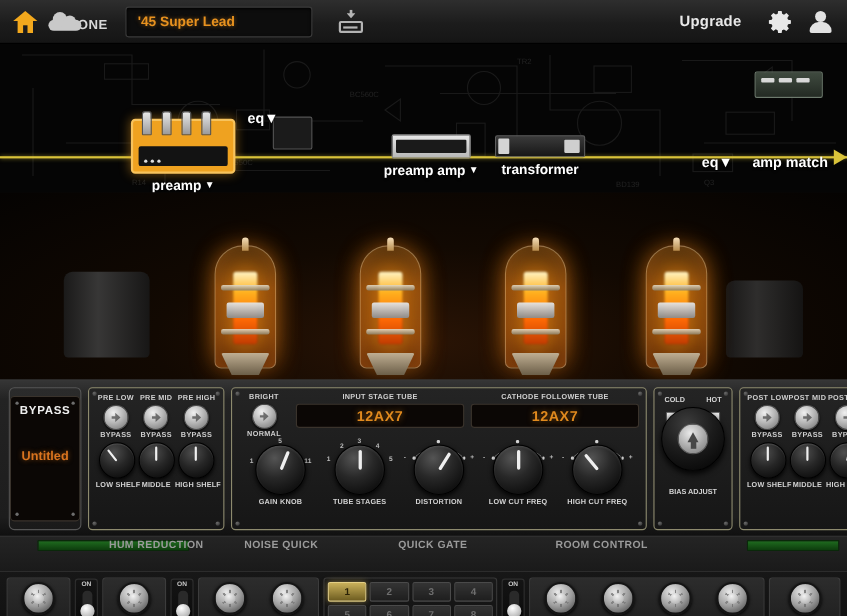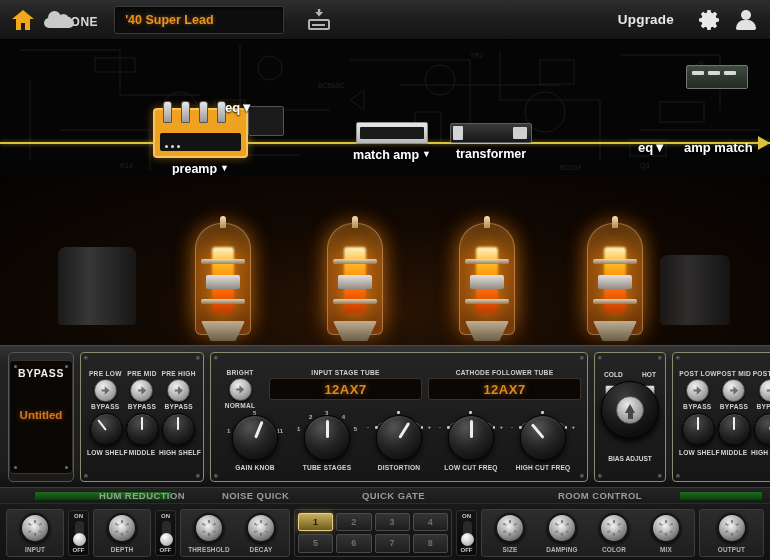--- a/index.html
+++ b/index.html
@@ -189,21 +189,21 @@
   .ctrlpanel{
     position:absolute; left:0; top:345px; width:770px; height:142px;
     background:linear-gradient(#353535,#232323 12%,#1d1d1d 88%,#101010);
     border-top:1px solid #4a4a4a;
     padding:6px 8px;
   }
   .ctrlrow{ display:flex; gap:6px; height:130px; align-items:stretch;}
   .group{
     border:1px solid #8d8a6e; border-radius:4px;
     background:linear-gradient(#242424,#161616);
-    position:relative; padding:16px 6px;
+    position:relative; padding:5px 6px;
   }
   .group .screw{
     position:absolute; width:4px;height:4px;border-radius:50%;
     background:radial-gradient(circle at 35% 30%,#6a6a6a,#2a2a2a);
   }
   .preset-box{
     width:86px; background:linear-gradient(#2b2b2b,#1a1a1a);
     border:1px solid #555; border-radius:5px; position:relative;
     display:flex; align-items:center; justify-content:center;
   }
@@ -319,21 +319,21 @@
   .wing.r{ right:4px; clip-path:polygon(0 0,100% 0,100% 100%,30% 100%);}
   .bias-name{ font-size:6.6px; font-weight:bold; color:#d4d4d4; margin-top:4px;}
 
   
   .bottombar{
     position:absolute; left:0; top:487px; width:770px; height:73px;
     background:linear-gradient(#1b1b1b,#121212);
     border-top:1px solid #3a3a3a;
   }
   .meterrow{
-    position:relative; height:16px; background:linear-gradient(#242424,#1a1a1a);
+    position:relative; height:32px; background:linear-gradient(#242424,#1a1a1a);
     border-bottom:1px solid #2c2c2c;
   }
   .meter{
     position:absolute; top:3px; height:10px; border-radius:1px;
     background:linear-gradient(#1f6b1f,#0d3d0d);
     border:1px solid #0a280a;
   }
   .seclbl{
     position:absolute; top:2px; font-size:9.5px; font-weight:bold; color:#9a9a9a;
     letter-spacing:.4px; white-space:nowrap;
@@ -399,21 +399,21 @@
     </div>
     <div class="tone-logo">
       <div class="cloud">
         <div class="c1"></div>
           <div class="c2"></div>
           <div class="c3"></div>
       </div>
       <div class="tone-txt">TONE</div>
     </div>
     <div class="preset-field" title="Preset name">
-      <span>'40 Super Lead</span>
+      <span>'45 Super Lead</span>
     </div>
     <div class="save-icon">
       <div class="arrow"></div>
         <div class="tray"></div>
         <div class="slot"></div>
     </div>
     <div class="spacer"></div>
     <div class="upgrade">Upgrade</div>
     <div class="gear-icon">
       <svg width="22" height="22" viewBox="0 0 22 22">
@@ -460,21 +460,21 @@
           <text x="120" y="128">R14</text>
         <text x="470" y="18">TR2</text>
           <text x="640" y="128">Q3</text>
       </g>
     </svg>
 
     <div class="chain-wire"></div>
     <div class="wire-arrow"></div>
 
 
-    <div class="node" style="left:119px; top:68px;margin-left:34px;">
+    <div class="node" style="left:119px; top:68px;">
       <div class="mod-preamp">
         <div class="tube-row">
             <i class="mini-tube"></i>
             <i class="mini-tube"></i>
             <i class="mini-tube"></i>
             <i class="mini-tube"></i>
           </div>
         <div class="dark-strip"></div>
         <div class="dots">
             <i></i>
@@ -491,21 +491,21 @@
     <div class="float-lbl" style="left:225px; top:60px;">
       <span>eq</span><span class="caret">▼</span>
     </div>
 
 
     <div class="node" style="left:356px; top:82px;">
       <div class="mod-power">
           <div class="strip"></div>
         </div>
       <div class="lbl">
-        <span>match amp</span><span class="caret">▼</span>
+        <span>preamp amp</span><span class="caret">▼</span>
       </div>
     </div>
 
     <div class="node" style="left:450px; top:83px;">
       <div class="mod-trans">
         <div class="blk"></div>
           <div class="blk2"></div>
       </div>
       <div class="lbl">transformer</div>
     </div>
@@ -794,21 +794,21 @@
     </div>
   </div>
 
   <div class="bottombar">
     <div class="meterrow">
       <div class="meter" style="left:34px; width:138px;"></div>
       <div class="meter" style="left:679px; width:84px;"></div>
       <div class="seclbl" style="left:99px">HUM REDUCTION</div>
       <div class="seclbl" style="left:222px">NOISE QUICK</div>
       <div class="seclbl" style="left:362px">QUICK GATE</div>
-      <div class="seclbl" style="left:558px">ROOM CONTROL</div>
+      <div class="seclbl" style="left:505px">ROOM CONTROL</div>
     </div>
 
     <div class="botcontent">
 
       <div class="smallbank">
         <div class="skcell">
           <div class="sknob">
               <div class="spokes"></div>
               <div class="ctr"></div>
             </div>

